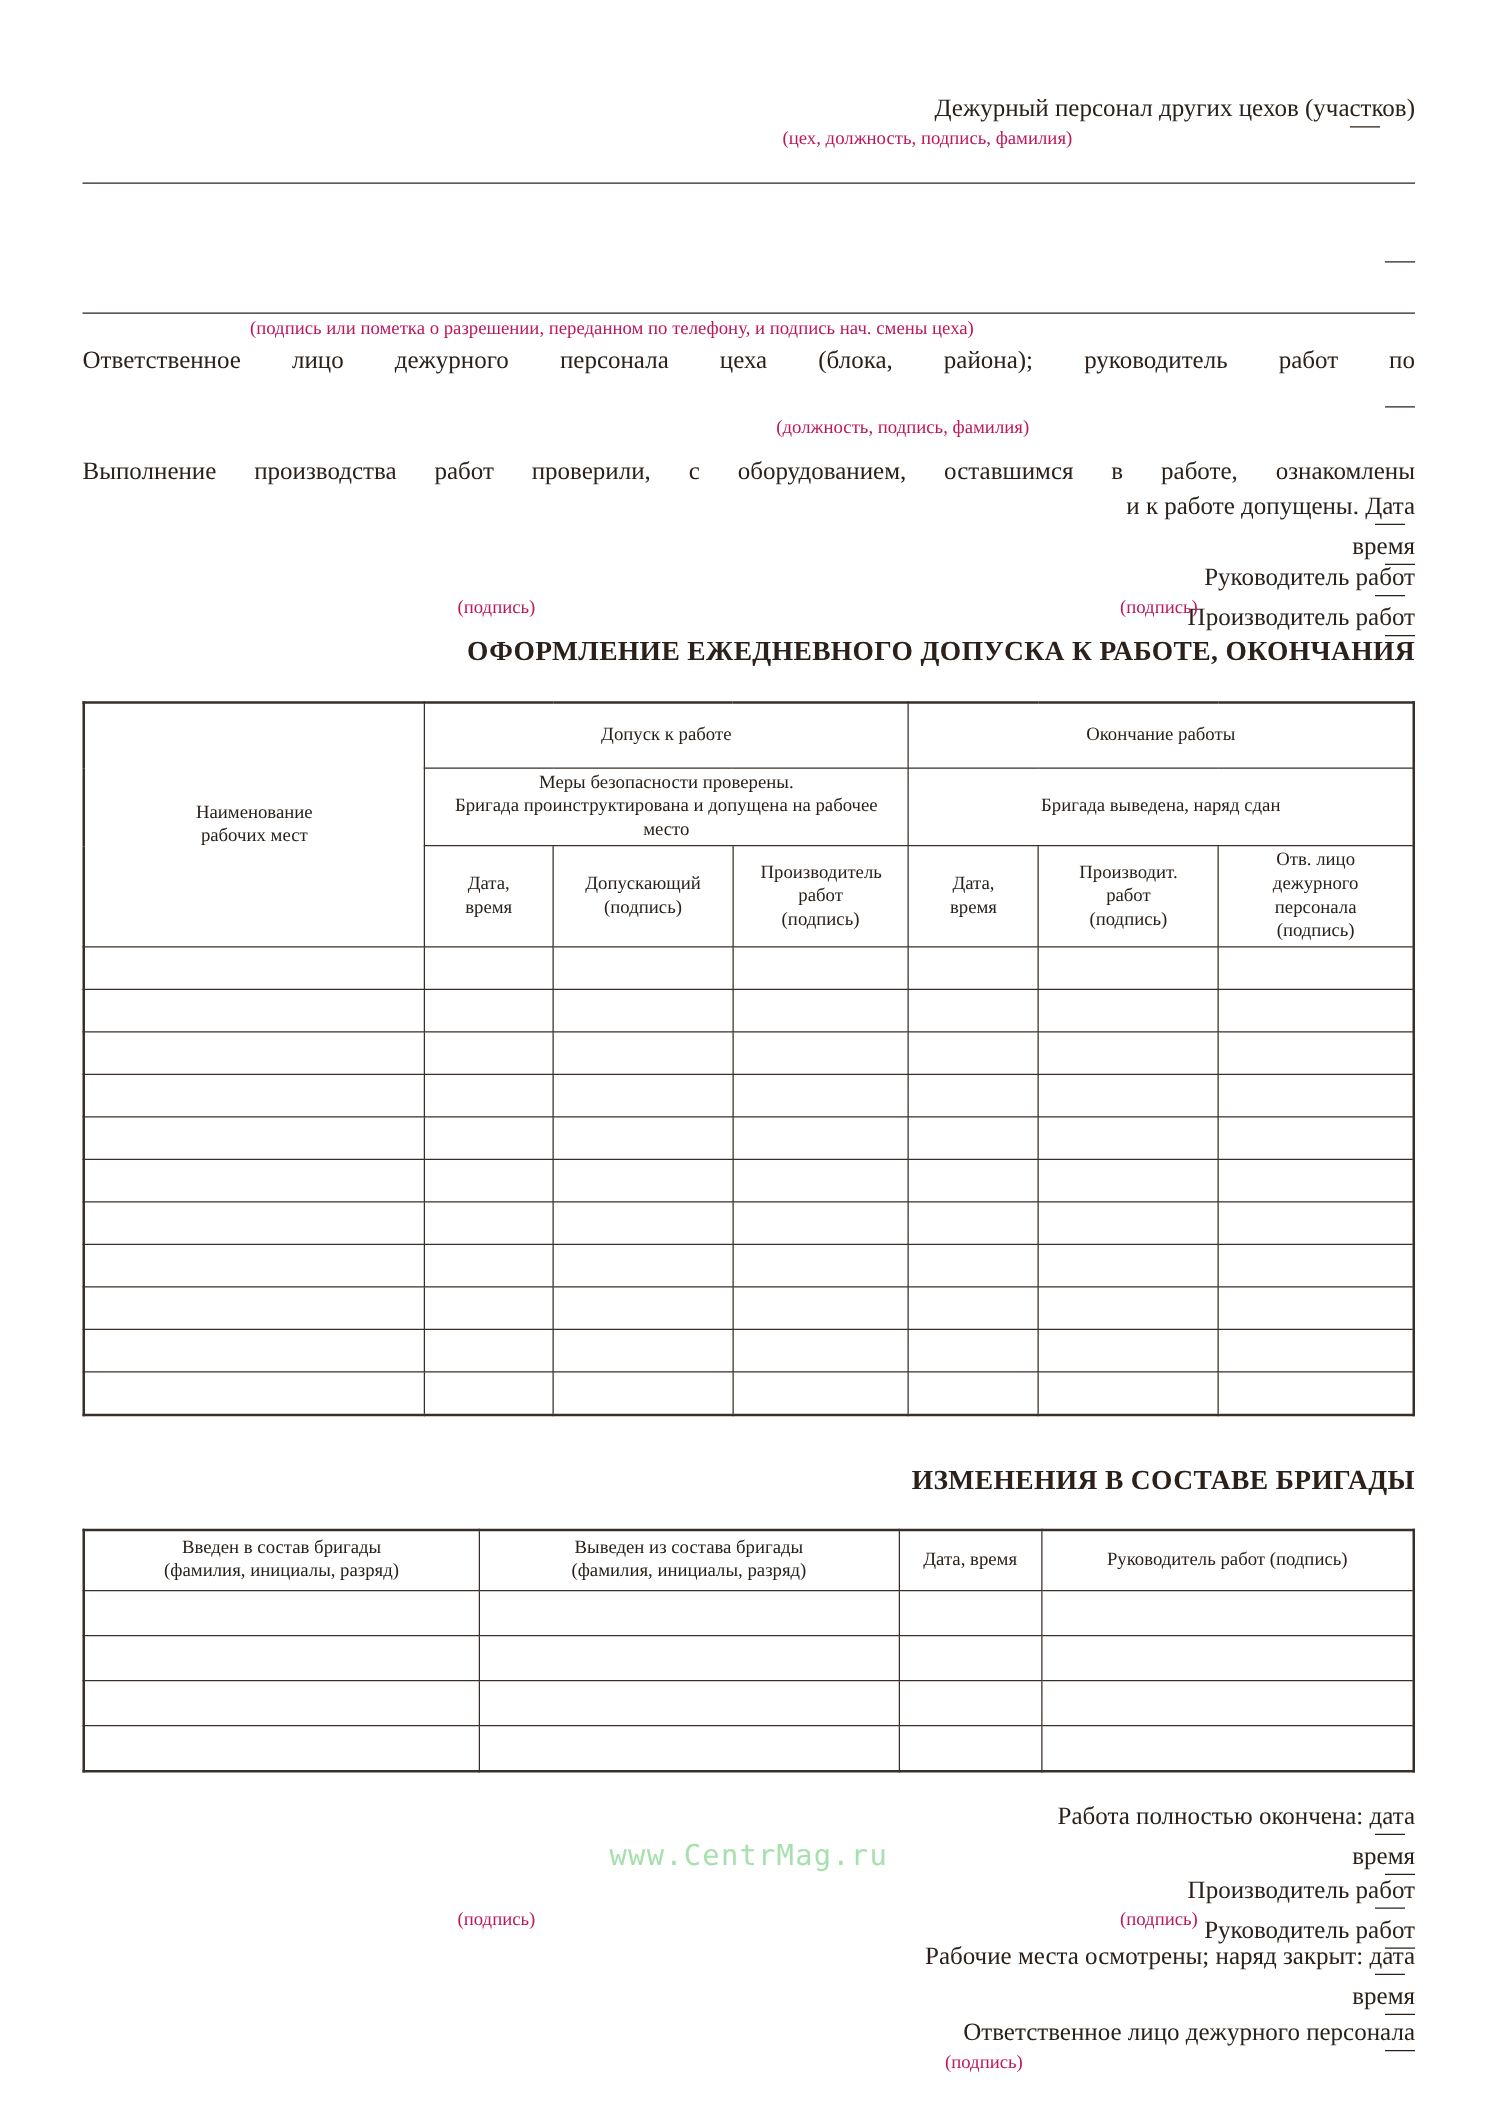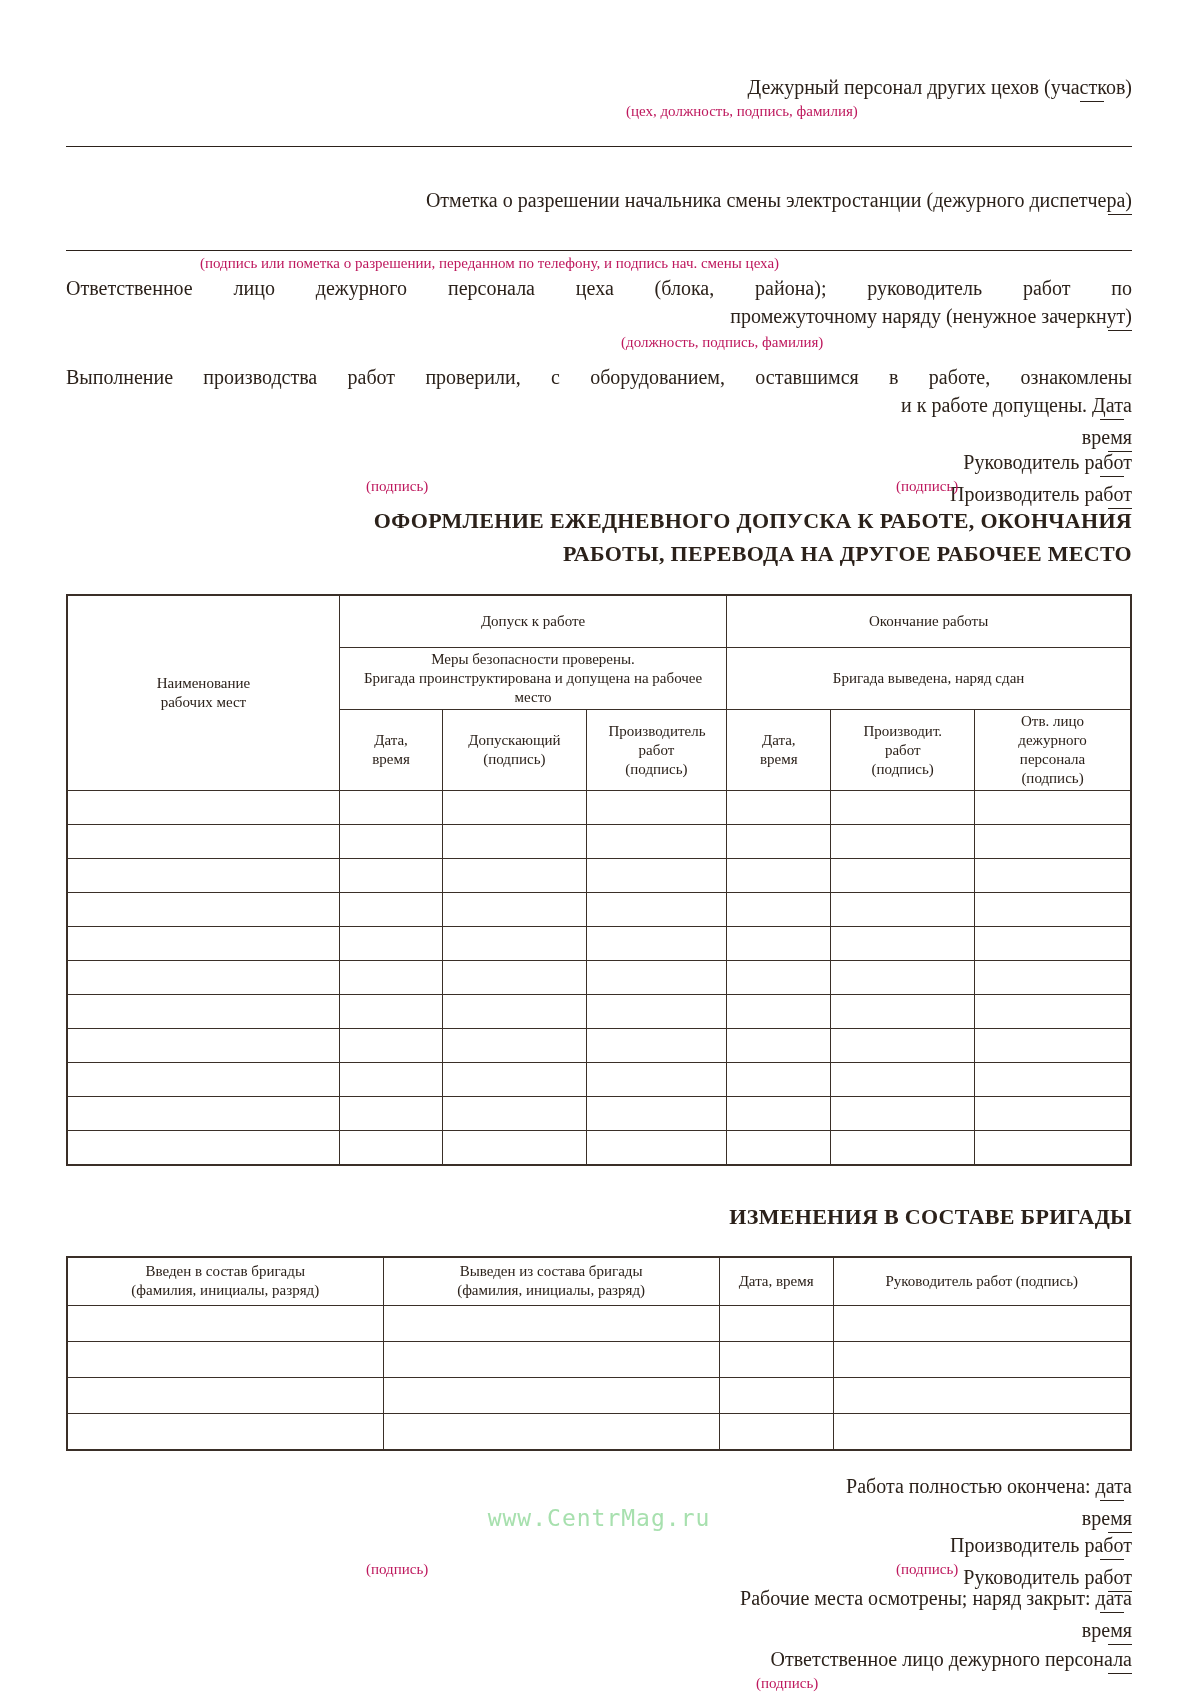--- a/index.html
+++ b/index.html
@@ -52,31 +52,29 @@
   <span class="lbl">Дежурный персонал других цехов (участков)</span>
   <span class="blank" style="margin-right:28px;"></span>
 </div>
 <div class="cap-pos">
   <div class="caption" style="left:560px; width:400px;">(цех, должность, подпись, фамилия)</div>
 </div>
 
 <div class="blank-full"></div>
 
 <div class="line" style="margin-top:40px;">
-  <span class="lbl">Отметка о разрешении начальника смены электростанции (дежурного диспетчера)</span>
   <span class="blank gap-l"></span>
 </div>
 <div class="blank-full" style="margin-top:11px;"></div>
 <div class="cap-pos" style="margin-top:2px;">
   <div class="caption" style="left:134px; width:800px;">(подпись или пометка о разрешении, переданном по телефону, и подпись нач. смены цеха)</div>
 </div>
 
 <div class="just">Ответственное лицо дежурного персонала цеха (блока, района); руководитель работ по</div>
 <div class="line">
-  <span class="lbl">промежуточному наряду (ненужное зачеркнут)</span>
   <span class="blank gap-l"></span>
 </div>
 <div class="cap-pos" style="margin-top:2px;">
   <div class="caption" style="left:555px; width:400px;">(должность, подпись, фамилия)</div>
 </div>
 
 <div class="just" style="margin-top:10px;">Выполнение производства работ проверили, с оборудованием, оставшимся в работе, ознакомлены</div>
 <div class="line">
   <span class="lbl">и к работе допущены. Дата</span>
   <span class="blank g-date1 gap-l gap-r"></span>
@@ -90,21 +88,20 @@
   <span class="lbl">Производитель работ</span>
   <span class="blank g-pro1 gap-l"></span>
 </div>
 <div class="cap-pos">
   <div class="caption" style="left:300px; width:190px;">(подпись)</div>
   <div class="caption" style="left:830px; width:190px;">(подпись)</div>
 </div>
 
 <div class="heading" style="margin-top:8px;">
   <span style="display:block;">ОФОРМЛЕНИЕ ЕЖЕДНЕВНОГО ДОПУСКА К РАБОТЕ, ОКОНЧАНИЯ</span>
-  <span style="display:block;">РАБОТЫ, ПЕРЕВОДА НА ДРУГОЕ РАБОЧЕЕ МЕСТО</span>
 </div>
 
 <table style="margin-top:24px;">
   <colgroup>
     <col style="width:25.6%">
       <col style="width:9.7%">
       <col style="width:13.5%">
       <col style="width:13.2%">
     <col style="width:9.8%">
       <col style="width:13.5%">

